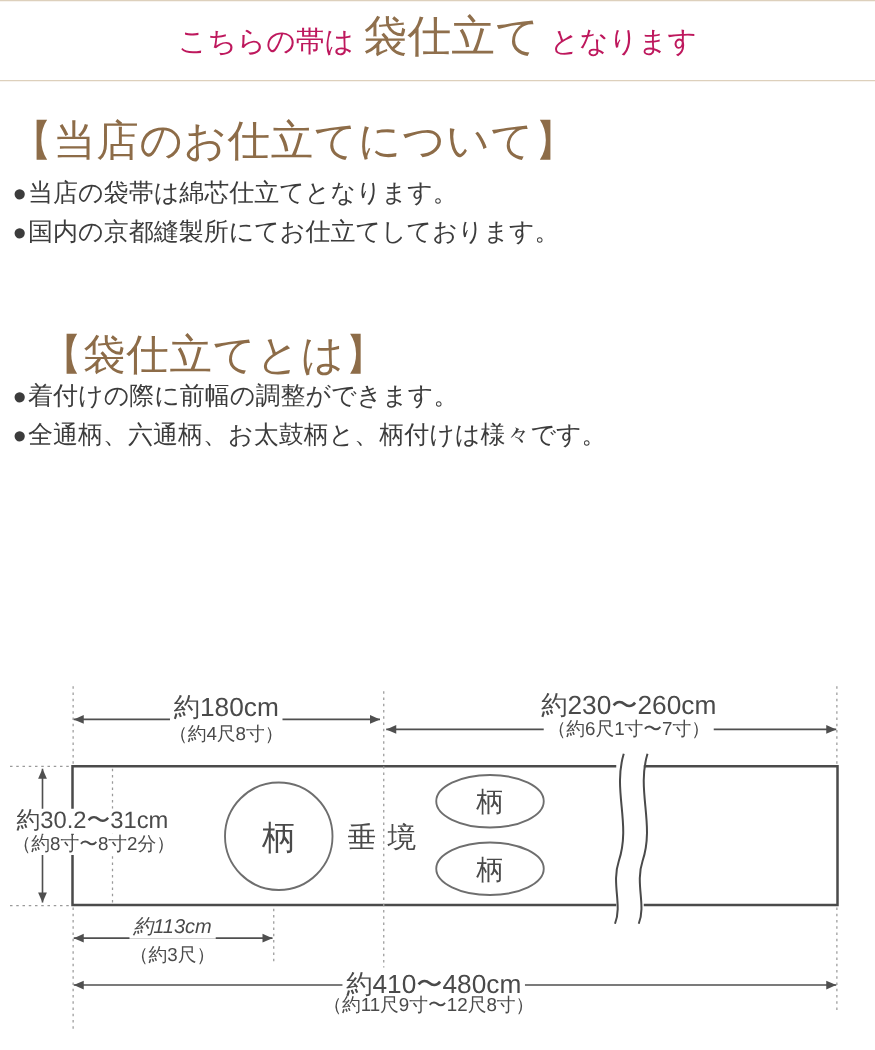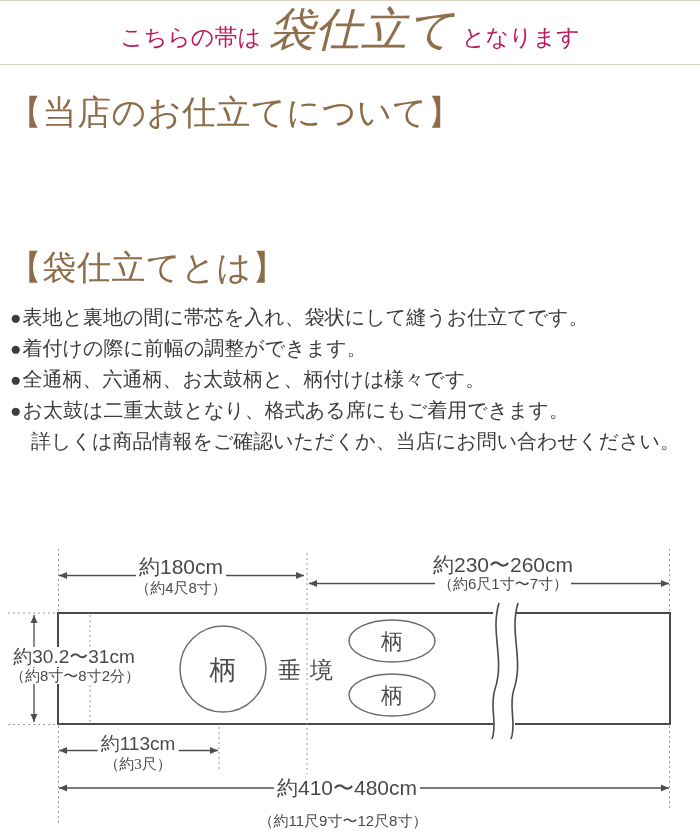--- a/index.html
+++ b/index.html
@@ -13,48 +13,48 @@
     border-top:1px solid #ddd0bc;
     box-sizing:border-box;
   }
   
   .title-band{
     position:absolute;top:0;left:0;width:700px;height:63px;
     border-bottom:1px solid #ddd0bc;
     text-align:center;line-height:58px;white-space:nowrap;
   }
   .title-normal{font-size:23px;color:#be185d;}
-  .title-em{font-size:46px;color:#8f6f4c;margin:0 8px;font-style:italic;}
+  .title-em{font-size:35px;color:#8f6f4c;margin:0 8px;}
   
   .sec-heading{
     position:absolute;left:8px;
     font-size:34px;color:#8d6c48;letter-spacing:.5px;white-space:nowrap;
   }
   #heading-1{top:89px;}
-  #heading-2{top:244px;}
+  #heading-2{top:260px;margin-left:24px;}
   
   .bullet-list{position:absolute;left:10px;font-size:20px;line-height:30px;color:#3c3c3c;}
   #list-1{top:139px;}
   #list-2{top:301px;line-height:31px;}
   .bullet-line{white-space:nowrap;}
   .bullet{margin-right:1px;font-size:19px;}
   .note-line{padding-left:21px;white-space:nowrap;}
   
   .diagram{position:absolute;top:540px;left:0;width:648px;height:300px;}
   .diagram svg{position:absolute;top:0;left:0;}
   .dlabel{
     position:absolute;
     font-family:"Liberation Sans","DejaVu Sans",sans-serif;
     color:#4a4a4a;white-space:nowrap;
     transform:translateX(-50%);
     background:#ffffff;padding:0 3px;line-height:1.05;
   }
   .dlabel.nobg{background:transparent;padding:0;}
   .cm-lg{font-size:21px;}
-  .cm-md{font-size:19px;}
+  .cm-md{font-size:16px;font-style:italic;}
   .cm-sm{font-size:19px;}
   .shaku{font-size:15px;}
   .pattern-label{
     position:absolute;transform:translate(-50%,-50%);
     font-family:"Liberation Sans","DejaVu Sans",sans-serif;color:#4a4a4a;
     background:transparent;white-space:nowrap;
   }
   .boundary-label{
     position:absolute;transform:translate(-50%,-50%);
     font-family:"Liberation Sans","DejaVu Sans",sans-serif;color:#4a4a4a;
@@ -64,28 +64,29 @@
 </head>
 <body>
 
 <div class="page">
 
   <div class="title-band">
     <span class="title-normal">こちらの帯は</span><span class="title-em">袋仕立て</span><span class="title-normal">となります</span>
   </div>
 
   <div class="sec-heading" id="heading-1">【当店のお仕立てについて】</div>
+  <div class="bullet-list" id="list-1">
+    <div class="bullet-line"><span class="bullet">●</span><span>当店の袋帯は綿芯仕立てとなります。</span></div>
+    <div class="bullet-line"><span class="bullet">●</span><span>国内の京都縫製所にてお仕立てしております。</span></div>
+  </div>
 
   <div class="sec-heading" id="heading-2">【袋仕立てとは】</div>
   <div class="bullet-list" id="list-2">
-    <div class="bullet-line"><span class="bullet">●</span><span>表地と裏地の間に帯芯を入れ、袋状にして縫うお仕立てです。</span></div>
     <div class="bullet-line"><span class="bullet">●</span><span>着付けの際に前幅の調整ができます。</span></div>
     <div class="bullet-line"><span class="bullet">●</span><span>全通柄、六通柄、お太鼓柄と、柄付けは様々です。</span></div>
-    <div class="bullet-line"><span class="bullet">●</span><span>お太鼓は二重太鼓となり、格式ある席にもご着用できます。</span></div>
-    <div class="note-line">詳しくは商品情報をご確認いただくか、当店にお問い合わせください。</div>
   </div>
 
   <div class="diagram">
     <svg width="700" height="300" viewBox="0 0 700 300">
 
       <rect x="58" y="72" width="612" height="111" fill="#ffffff" stroke="#4a4a4a" stroke-width="2"></rect>
 
       <g stroke="#9a9a9a" stroke-width="1" stroke-dasharray="2 3">
         <line x1="58.5" y1="8" x2="58.5" y2="70"></line>
         <line x1="58.5" y1="185" x2="58.5" y2="283"></line>
@@ -132,24 +133,24 @@
     <div class="dlabel cm-lg" style="left:181px;top:15px;">約180cm</div>
     <div class="dlabel shaku nobg" style="left:181px;top:39px;">（約4尺8寸）</div>
 
     <div class="dlabel cm-lg nobg" style="left:503px;top:13px;">約230〜260cm</div>
     <div class="dlabel shaku" style="left:503px;top:35px;">（約6尺1寸〜7寸）</div>
 
     <div class="dlabel cm-sm" style="left:74px;top:106px;">約30.2〜31cm</div>
     <div class="dlabel shaku" style="left:75px;top:127px;">（約8寸〜8寸2分）</div>
 
     <div class="dlabel cm-md" style="left:138px;top:193px;">約113cm</div>
-    <div class="dlabel shaku nobg" style="left:138px;top:216px;font-family:Liberation Serif, serif;">（約3尺）</div>
+    <div class="dlabel shaku nobg" style="left:138px;top:216px;">（約3尺）</div>
 
     <div class="dlabel cm-lg" style="left:347px;top:236px;">約410〜480cm</div>
-    <div class="dlabel shaku nobg" style="left:343px;top:272px;">（約11尺9寸〜12尺8寸）</div>
+    <div class="dlabel shaku nobg" style="left:343px;top:256px;">（約11尺9寸〜12尺8寸）</div>
 
     <div class="pattern-label" style="left:223px;top:129px;font-size:27px;">柄</div>
     <div class="pattern-label" style="left:392px;top:101px;font-size:22px;">柄</div>
     <div class="pattern-label" style="left:392px;top:155px;font-size:22px;">柄</div>
 
     <div class="boundary-label" style="left:310px;top:129px;">垂境</div>
   </div>
 
 </div>
 

